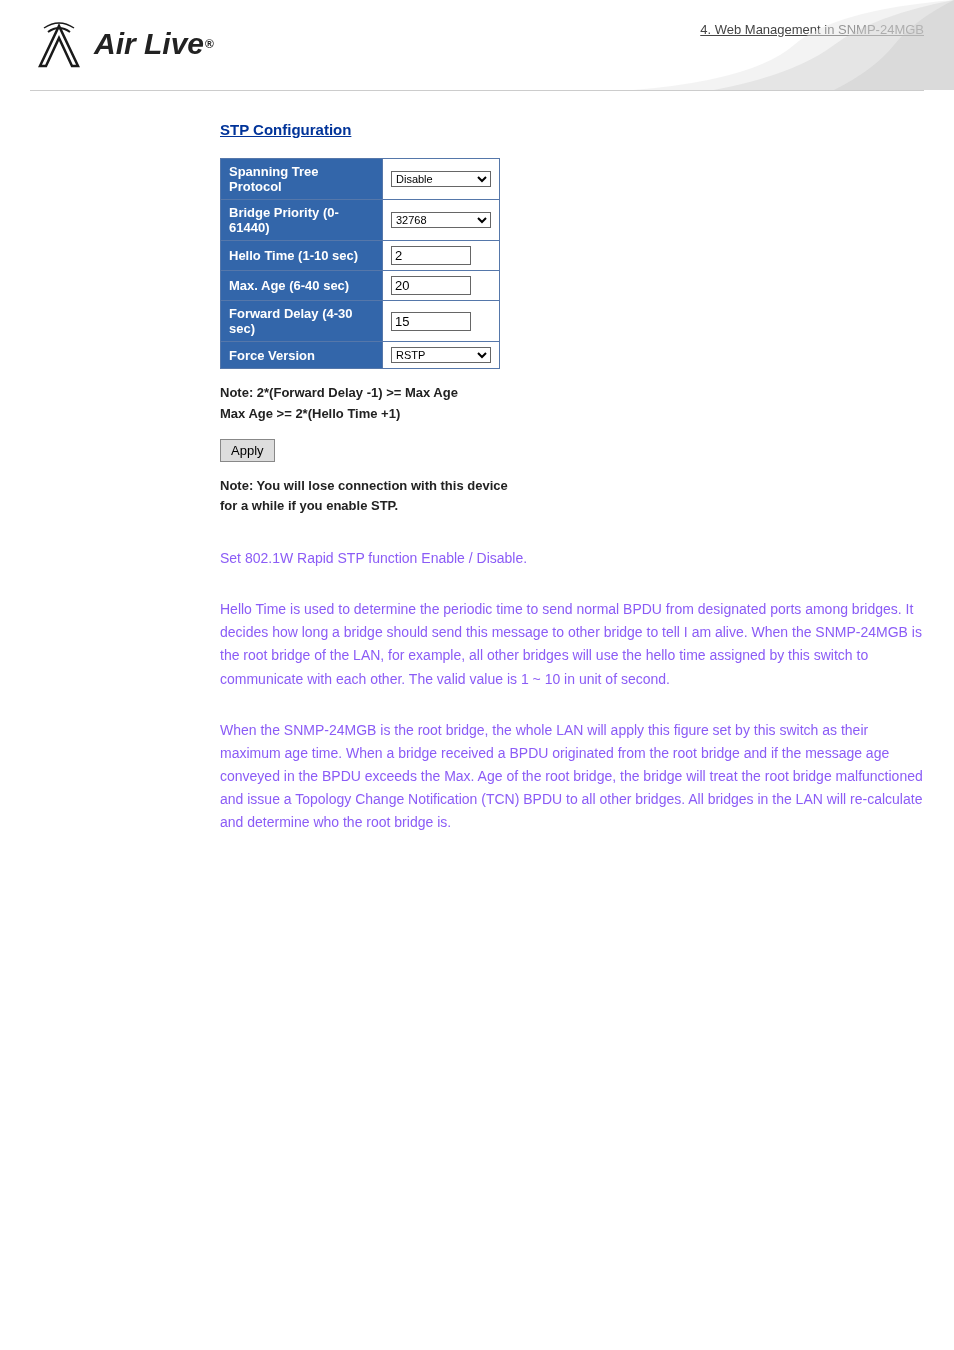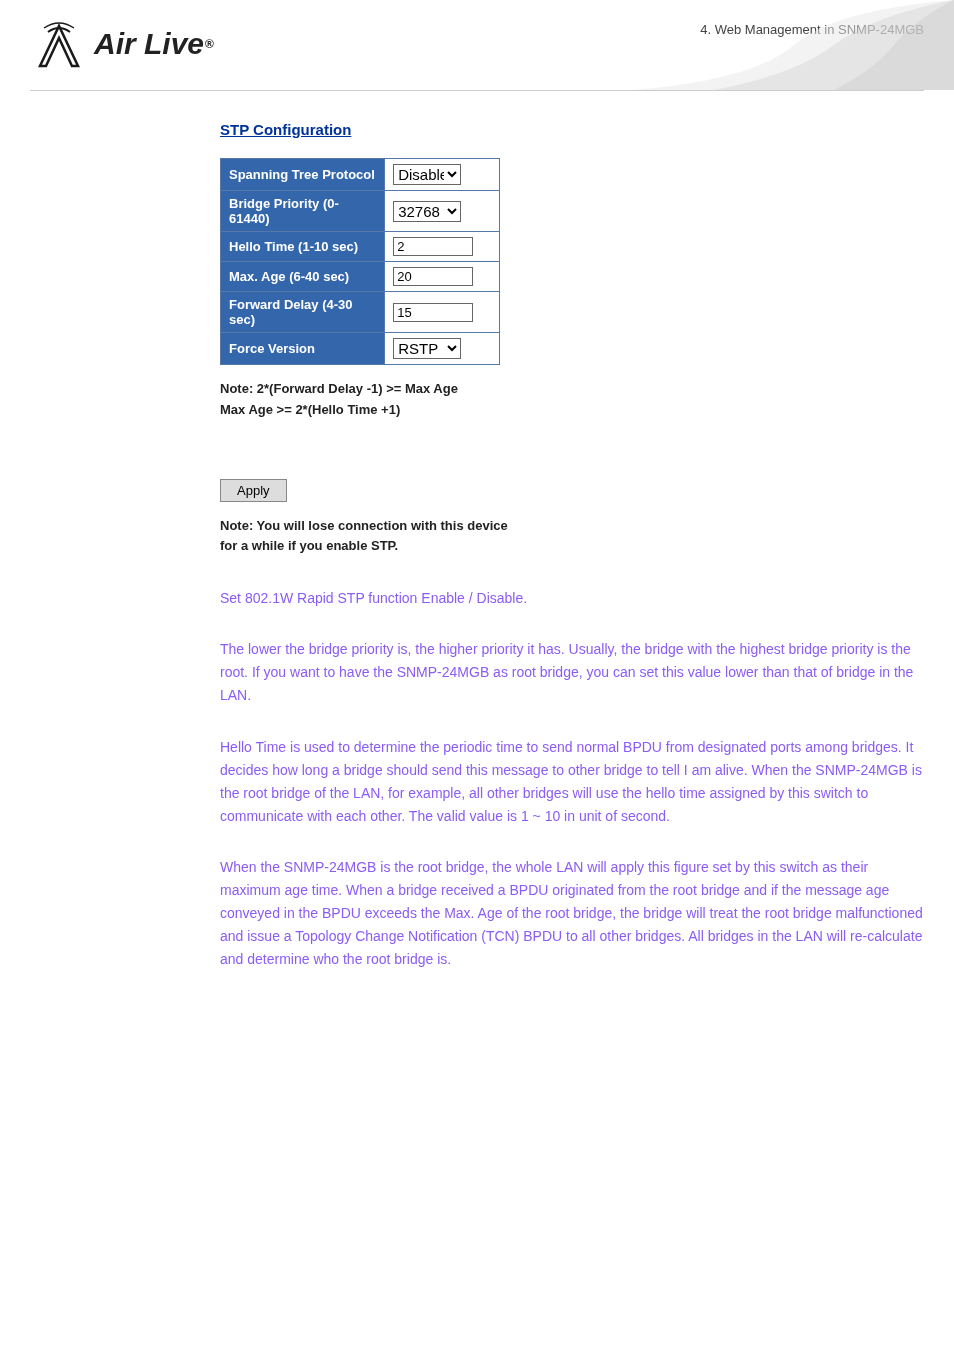--- a/index.html
+++ b/index.html
@@ -32,20 +32,21 @@
       width: 58px;
       height: 52px;
     }
 
     .header-right-text {
       position: absolute;
       top: 22px;
       right: 30px;
       font-size: 13px;
       color: #444;
+      text-decoration: underline;
     }
 
     
     .divider {
       border: none;
       border-top: 1px solid #ccc;
       margin: 0 30px;
     }
 
     
@@ -82,22 +83,22 @@
       font-weight: bold;
       width: 165px;
     }
 
     .stp-table tr td:last-child {
       background: #ffffff;
       width: 115px;
     }
 
     select.stp-select {
-      width: 68px;
-      font-size: 15px;
+      width: 100px;
+      font-size: 11px;
       border: 1px solid #666;
       background: #fff;
     }
 
     input.stp-input {
       width: 80px;
       font-size: 13px;
       border: 1px solid #666;
       padding: 1px 3px;
     }
@@ -106,27 +107,26 @@
     .note-formula {
       font-size: 13px;
       font-weight: bold;
       margin-bottom: 14px;
       line-height: 1.6;
     }
 
     
     .apply-btn {
       display: inline-block;
-      padding: 3px 16px;
+      padding: 3px 10px;
       background: #dddddd;
       border: 1px solid #888;
       font-size: 13px;
       cursor: pointer;
       margin-bottom: 14px;
-      margin-top: 44px;
     }
 
     .note-warning {
       font-size: 13px;
       font-weight: bold;
       margin-bottom: 30px;
       line-height: 1.6;
     }
 
     
@@ -236,17 +236,16 @@
     <button class="apply-btn">Apply</button>
 
     
     <div class="note-warning">
       <div>Note: You will lose connection with this device</div>
       <div>for a while if you enable STP.</div>
     </div>
   </div>
 
   <p class="desc-para">Set 802.1W Rapid STP function Enable / Disable.</p>
-  <p class="desc-para">The lower the bridge priority is, the higher priority it has. Usually, the bridge with the highest bridge priority is the root. If you want to have the SNMP-24MGB as root bridge, you can set this value lower than that of bridge in the LAN.</p>
   <p class="desc-para">Hello Time is used to determine the periodic time to send normal BPDU from designated ports among bridges. It decides how long a bridge should send this message to other bridge to tell I am alive. When the SNMP-24MGB is the root bridge of the LAN, for example, all other bridges will use the hello time assigned by this switch to communicate with each other. The valid value is 1 ~ 10 in unit of second.</p>
   <p class="desc-para">When the SNMP-24MGB is the root bridge, the whole LAN will apply this figure set by this switch as their maximum age time. When a bridge received a BPDU originated from the root bridge and if the message age conveyed in the BPDU exceeds the Max. Age of the root bridge, the bridge will treat the root bridge malfunctioned and issue a Topology Change Notification (TCN) BPDU to all other bridges. All bridges in the LAN will re-calculate and determine who the root bridge is.</p>
 
 </div>
 
 </body></html>

